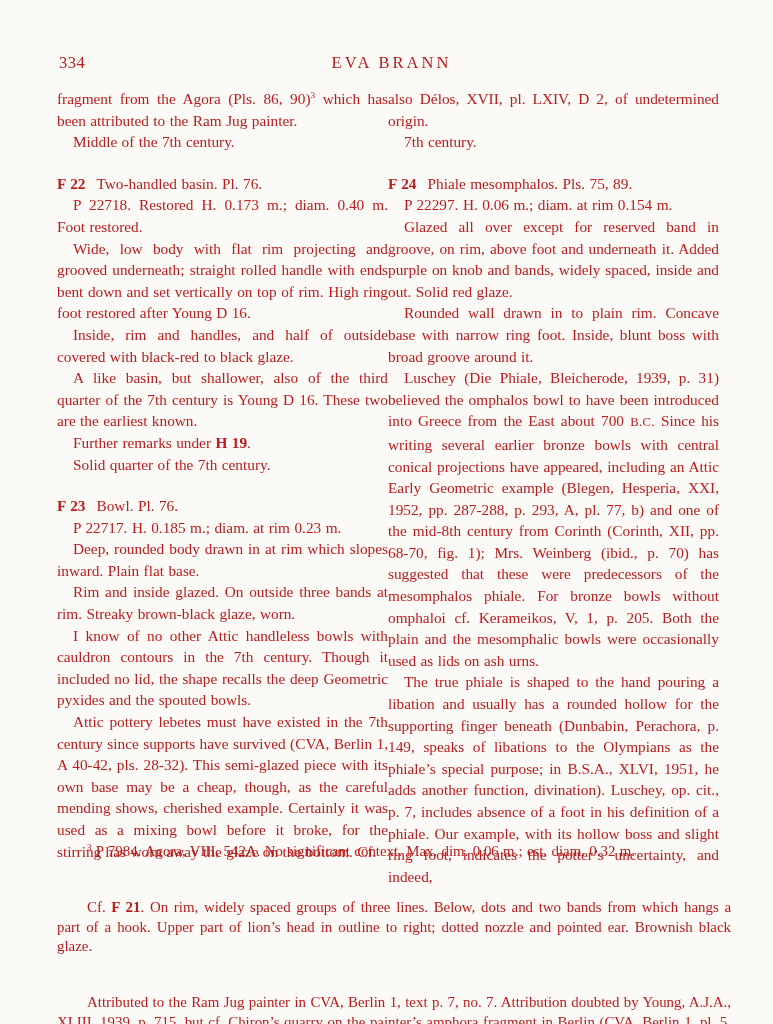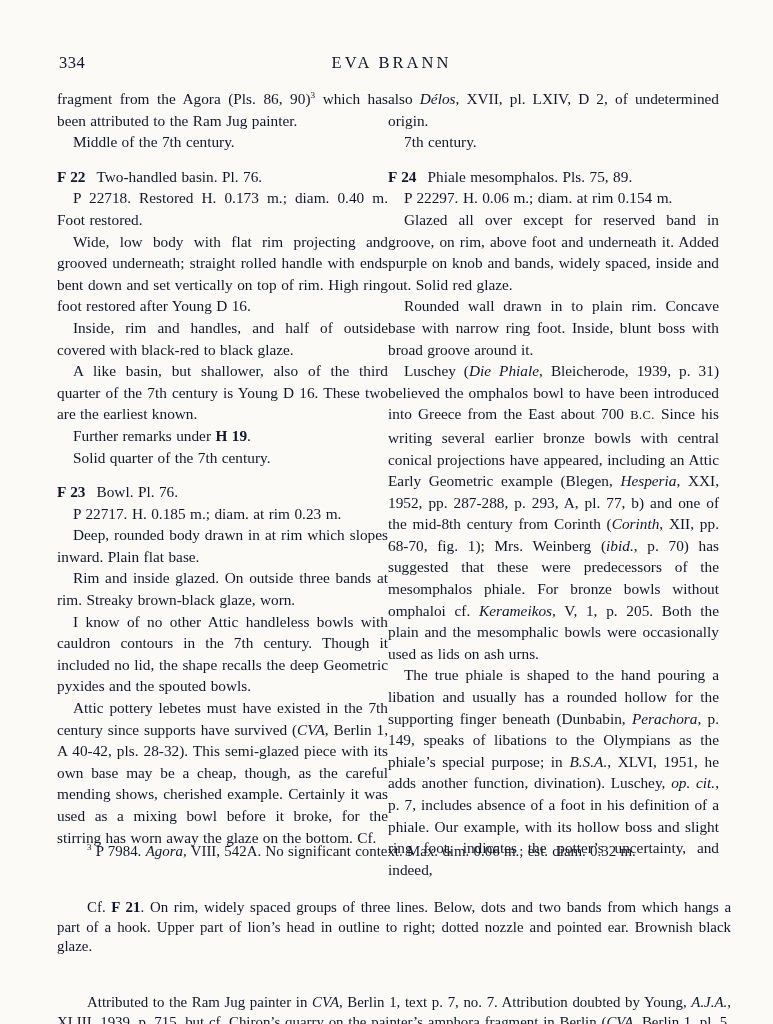--- a/index.html
+++ b/index.html
@@ -2,21 +2,21 @@
 <html><head>
 <meta charset="utf-8">
 <style>
   html, body { margin: 0; padding: 0; background: #faf9f6; }
   .page {
     position: relative;
     width: 773px;
     height: 1024px;
     background: #fbfaf7;
     font-family: "Liberation Serif", "DejaVu Serif", serif;
-    color: #0f172a;
+    color: #b91c1c;
     overflow: hidden;
     -webkit-font-smoothing: antialiased;
   }
   .page-header {
     position: absolute;
     top: 53px;
     left: 57px;
     width: 674px;
     height: 22px;
   }
@@ -48,26 +48,26 @@
     margin: 0;
     font-size: 15.3px;
     line-height: 21.6px;
     text-align: justify;
     text-indent: 16px;
     word-spacing: 0.04em;
   }
   .para.body-noindent { text-indent: 0; }
   .para.heading {
     text-indent: 0;
-    margin-top: 13px;
+    margin-top: 20px;
     text-align: left;
   }
   .heading .run-b { margin-right: 11px; }
   .run-b { font-weight: bold; }
-  .run-i { font-style: italic; }
+  .run-i { }
   .run-sup {
     vertical-align: super;
     font-size: 0.6em;
     line-height: 0;
   }
   .run-sc { font-size: 0.82em; letter-spacing: 0.4px; }
   .footnotes {
     position: absolute;
     top: 806px;
     left: 57px;

